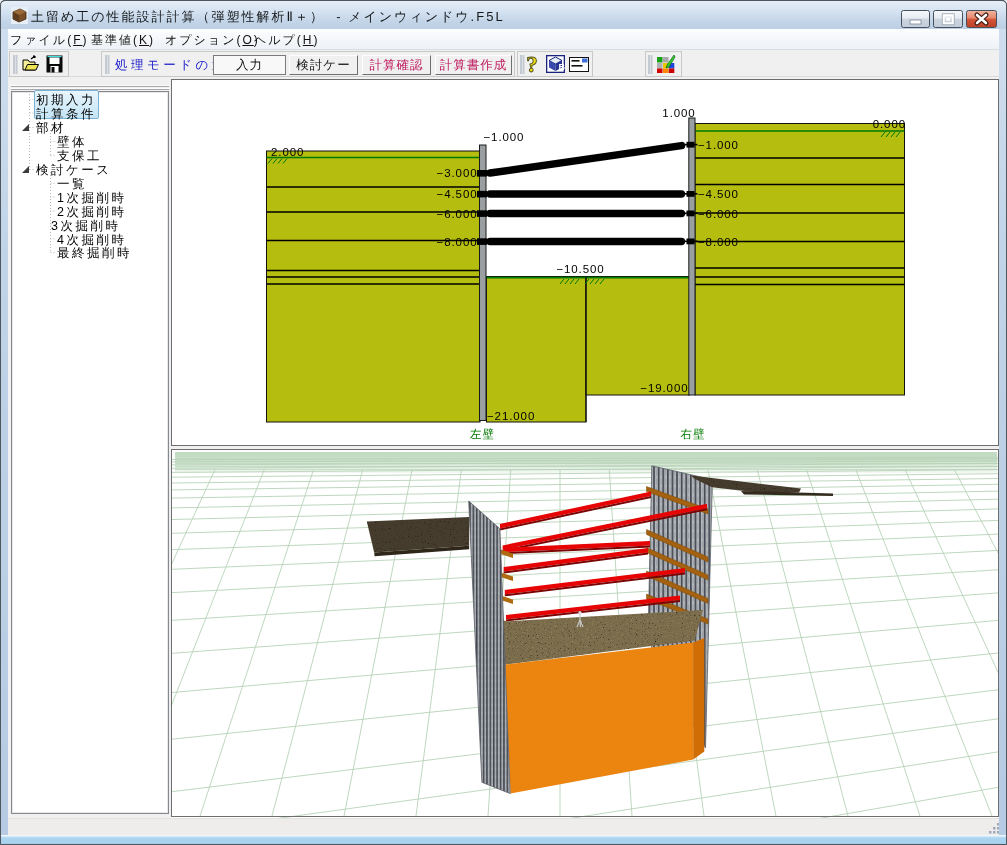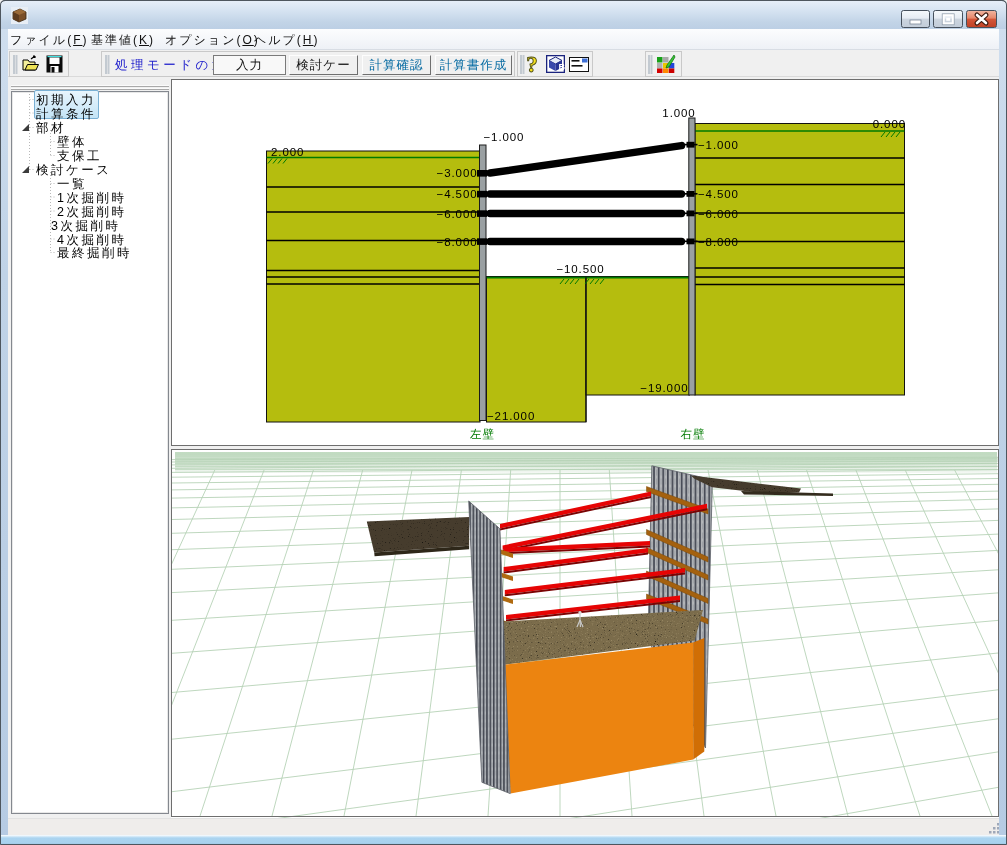--- a/index.html
+++ b/index.html
@@ -9,34 +9,35 @@
 #bmin{left:901px;width:29px;background:linear-gradient(#f4f8fb 0%,#e6ecf3 45%,#ccd5df 50%,#c3cdd9 100%)}
 #bmax{left:933px;width:30px;background:linear-gradient(#f4f8fb 0%,#e6ecf3 45%,#ccd5df 50%,#c3cdd9 100%)}
 #bclose{left:966px;width:31px;background:linear-gradient(#f0b39e 0%,#e6876b 45%,#d4573a 50%,#c04226 100%)}
 #menubar{position:absolute;left:1px;top:29px;width:1005px;height:21px;background:linear-gradient(#fcfdfe,#eef1f6);border-bottom:1px solid #d8dde4}
 .mi{position:absolute;top:3px;font-size:12px;color:#111;letter-spacing:2px}
 #toolbar{position:absolute;left:1px;top:50px;width:1005px;height:27px;background:#f0f0f0;border-bottom:1px solid #dadada}
 .tgroup{position:absolute;top:1px;height:26px;border:1px solid #c9c9c9;background:#f0f0f0}
 .grip{position:absolute;top:3px;width:2px;height:19px;background:#c3cad1;box-shadow:2.5px 0 0 #c3cad1}
 .tbtn{position:absolute;top:3px;height:20px;font-size:12.5px;text-align:center;color:#101010;background:#f0f0f0;border:1px solid;border-color:#fdfdfd #6f6f6f #6f6f6f #fdfdfd;line-height:18px;letter-spacing:1px}
 .tbtn.on{border-color:#7a7a7a;background:#f8f8f8;border-width:1px}
-.tbtn.dis{color:#0369a1}
+.tbtn.dis{color:#be185d}
 #treepanel{position:absolute;left:11px;top:91px;width:158px;height:723px;background:#fff;border:1px solid #84888f;box-shadow:0 0 0 1px #e8e8e8 inset}
 .ti{position:absolute;font-size:12.5px;color:#000;white-space:nowrap;letter-spacing:2.5px}
 .ti.sel{background:linear-gradient(#e8f5fd,#c4e4f6);border:1px solid #7ab0d4;border-radius:2px;margin:-2px;padding:1px 2px 9px 1px}
 #statusbar{position:absolute;left:1px;top:818px;width:1005px;height:17px;background:#efedeb;border-top:1px solid #e2e2e2}
 .wborder{position:absolute;background:linear-gradient(#cfdeee 0%,#c0d3e7 30%,#b6cbe3 100%)}
 </style></head><body>
 <div id="titlebar">
 <svg class="abs" style="left:11px;top:6px" width="17" height="17" viewBox="0 0 17 17">
 <rect width="17" height="17" fill="#e8eef5"></rect>
 <polygon points="2,5 9,2 15,5 15,12 8,15 2,12" fill="#7a4f28" stroke="#3a2a14" stroke-width="0.8"></polygon>
 <polygon points="2,5 9,2 15,5 8,8" fill="#9a6a38"></polygon>
 <polygon points="2,5 8,8 8,15 2,12" fill="#5e3c1e"></polygon>
 </svg>
+<div id="tb-title">土留め工の性能設計計算（弾塑性解析Ⅱ＋）&nbsp; - メインウィンドウ.F5L</div>
 <div class="wbtn" id="bmin"><svg width="27" height="16" viewBox="0 0 27 16">
         <rect x="8" y="9" width="11" height="4" fill="#fff" stroke="#7a8798" stroke-width="0.8"></rect>
       </svg></div>
 <div class="wbtn" id="bmax"><svg width="28" height="16" viewBox="0 0 28 16">
         <rect x="9.5" y="4" width="9.5" height="8.5" fill="none" stroke="#fff" stroke-width="2.4"></rect>
         <rect x="12.2" y="6.8" width="4" height="3" fill="#fff"></rect>
         <rect x="8.2" y="2.8" width="12" height="11" fill="none" stroke="#8a97a7" stroke-width="0.7"></rect>
       </svg></div>
 <div class="wbtn" id="bclose"><svg width="29" height="16" viewBox="0 0 29 16">
         <path d="M10,4 L19,12 M19,4 L10,12" stroke="#3c1a10" stroke-width="5" stroke-linecap="round"></path>

